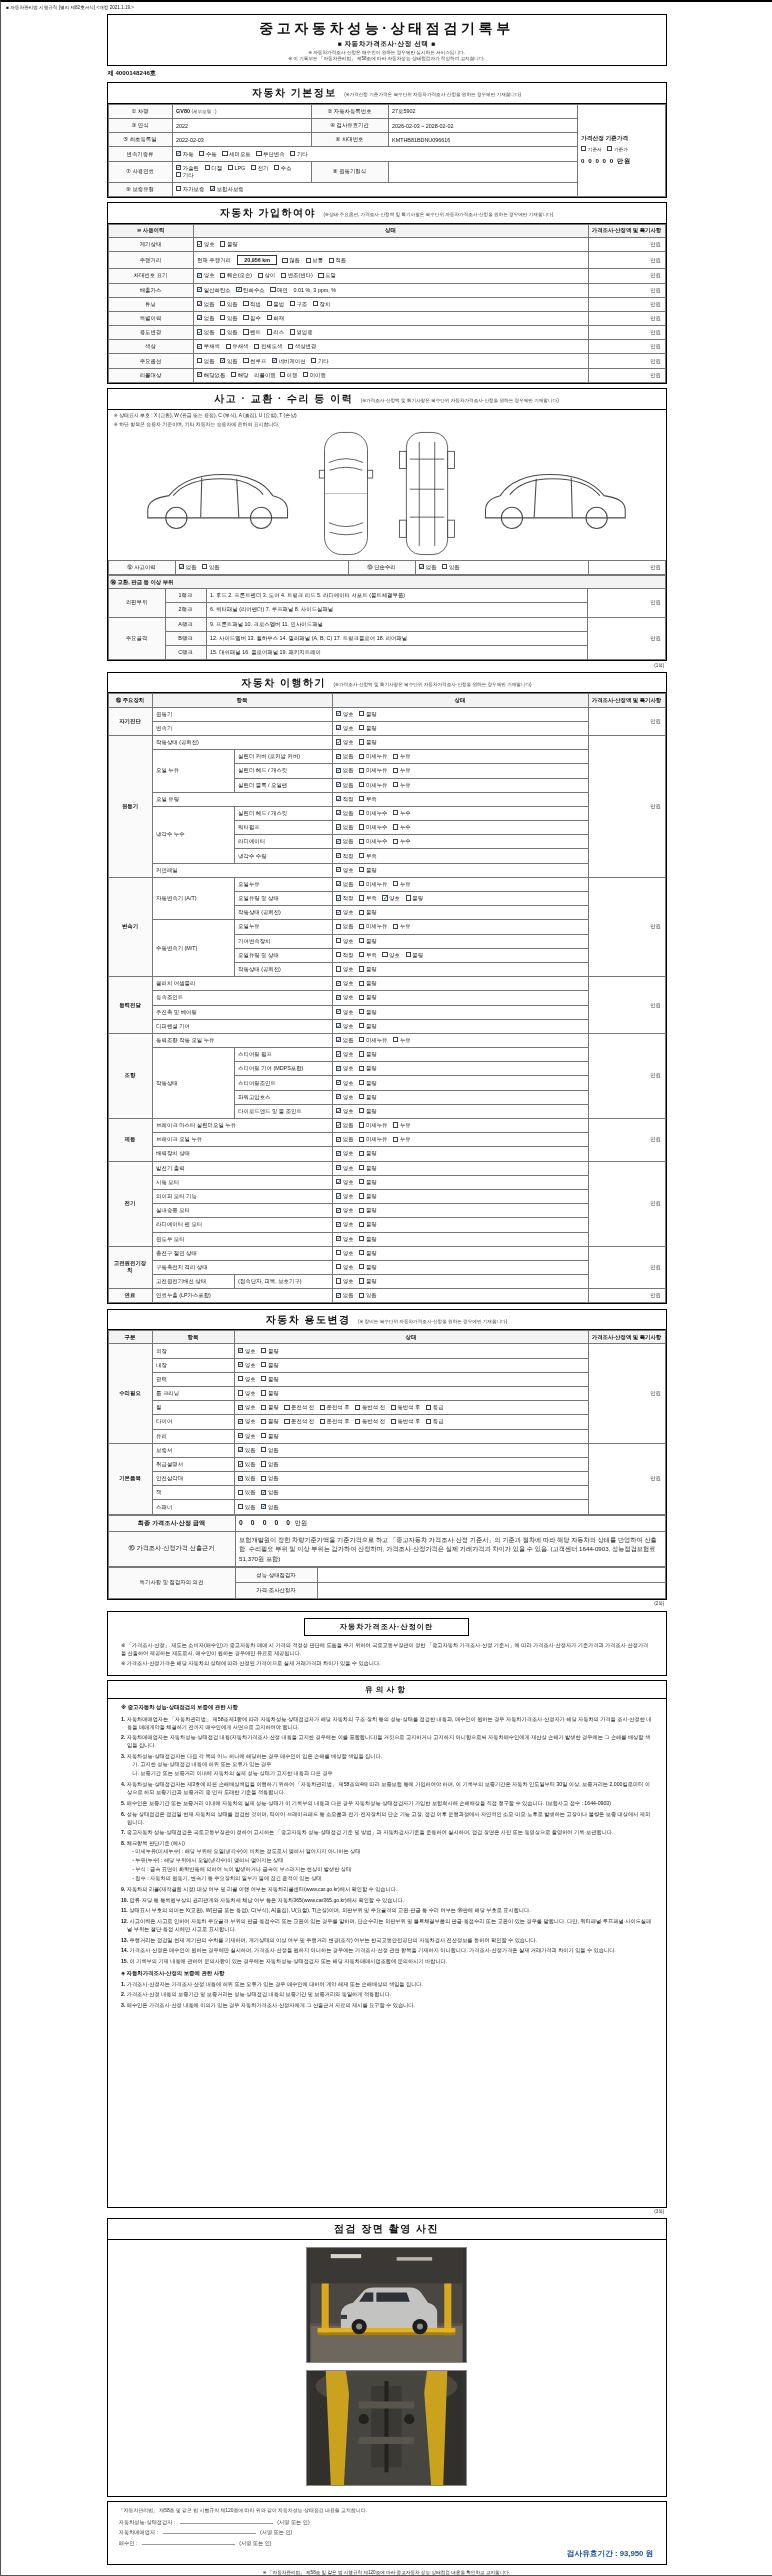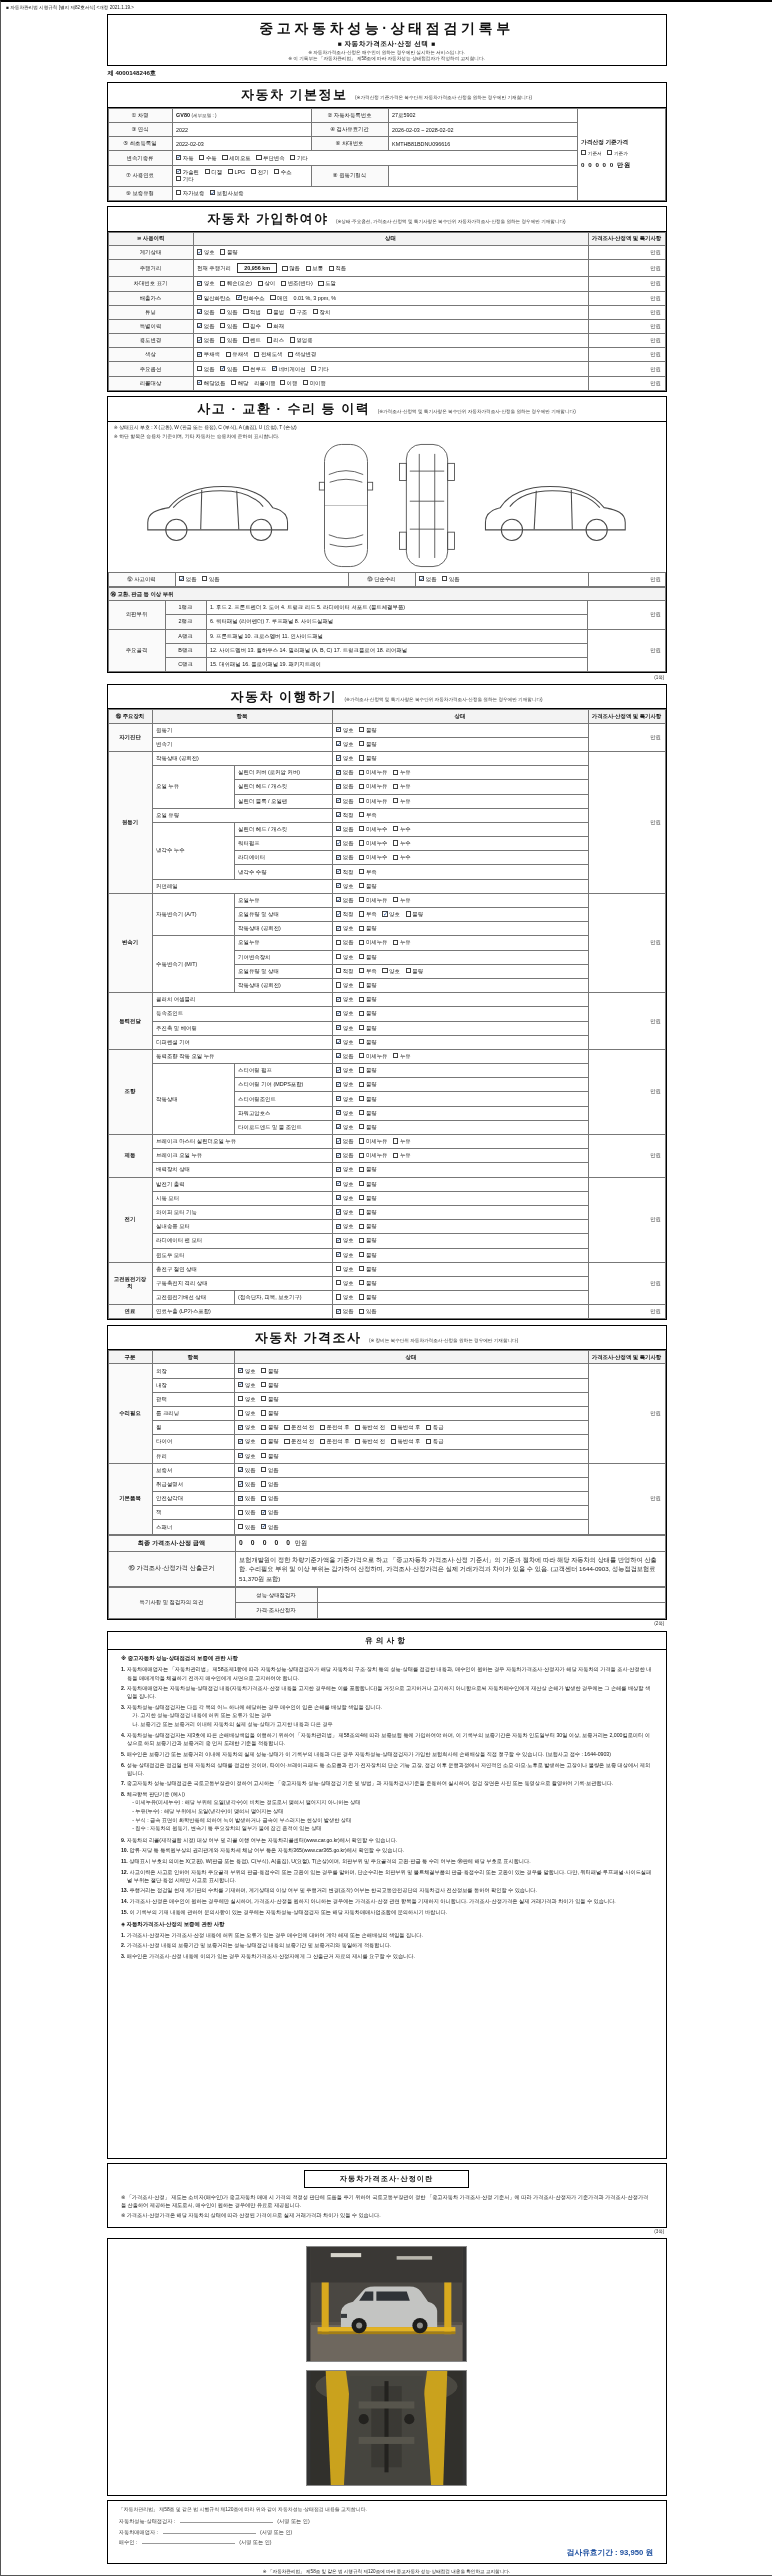--- a/index.html
+++ b/index.html
@@ -8,21 +8,21 @@
   .sheet { position:absolute; inset:0; border:0.5px solid #555; border-top:2.1px solid #000; padding-top:1.5px; }
   .form-ref { font-size:4.6px; color:#222; padding:1px 5.2px 0; }
   .doc { width:560px; margin:0 auto; }
   .sec { border:0.8px solid #000; margin-top:4.1px; background:#fff; }
   .hdr { text-align:center; padding:5.2px 0 3.6px; }
   .hdr-title { font-size:14px; font-weight:bold; letter-spacing:3.6px; }
   .hdr-sub { font-size:6.7px; font-weight:bold; margin-top:2.6px; letter-spacing:0.5px; }
   .hdr-note { font-size:4.6px; color:#333; margin-top:1px; }
   .doc-no { font-size:6.2px; font-weight:bold; margin:3.1px 1px 0; }
   .sec-head { text-align:center; padding:3.1px 2.1px 2.6px; border-bottom:0.5px solid #000; }
-  .sec-title { font-size:13px; font-weight:bold; letter-spacing:1.5px; }
+  .sec-title { font-size:10px; font-weight:bold; letter-spacing:1.5px; }
   .sec-note { font-size:4.6px; color:#333; margin-left:5.2px; }
   table.tbl { width:100%; border-collapse:collapse; table-layout:fixed; }
   .tbl td, .tbl th { border:0.5px solid #777; font-size:5.4px; padding:3.1px 3.6px; vertical-align:middle; text-align:left; overflow:hidden; }
   .tbl th { background:#f3f3f3; text-align:center; font-weight:bold; padding:2.6px 2.1px; }
   .tbl .lbl { background:#fafafa; text-align:center; }
   .tbl .dev { background:#fafafa; text-align:center; font-weight:bold; }
   .tbl .itm { background:#fff; }
   .tbl .prt { background:#fff; }
   .tbl .pr { text-align:right; color:#444; }
   .b { font-weight:bold; }
@@ -536,21 +536,21 @@
               <td class="itm" colspan="2">연료누출 (LP가스포함)</td>
               <td><span class="opt"><span class="cb on"></span><span class="cbl">없음</span></span><span class="opt"><span class="cb"></span><span class="cbl">있음</span></span></td>
               <td class="pr" rowspan="1">만원</td>
             </tr>
           </tbody>
       </table>
     </div>
 
     <div class="sec">
       <div class="sec-head">
-        <span class="sec-title">자동차 가격조사</span>
+        <span class="sec-title">자동차 용도변경</span>
         <span class="sec-note">(※ 장비는 복수단위 자동차가격조사·산정을 원하는 경우에만 기재합니다)</span>
       </div>
       <table class="tbl">
         <colgroup>
             <col style="width:44px">
             <col style="width:82px">
             <col>
             <col style="width:77px">
           </colgroup>
         <thead>
@@ -645,20 +645,28 @@
               <td class="opinion-val"></td>
             </tr>
             <tr>
               <td class="lbl">가격·조사산정자</td>
               <td class="opinion-val"></td>
             </tr>
           </tbody>
       </table>
     </div>
     <div class="pagemark">(2쪽)</div>
+
+    <div class="sec pricing-box">
+      <div class="pricing-title">자동차가격조사·산정이란</div>
+      <div id="pricing-paras">
+          <div class="pp">※ 「가격조사·산정」 제도는 소비자(매수인)가 중고자동차 매매 시 가격의 적정성 판단에 도움을 주기 위하여 국토교통부장관이 정한 「중고자동차 가격조사·산정 기준서」에 따라 가격조사·산정자가 기준가격과 가격조사·산정가격을 산출하여 제공하는 제도로서, 매수인이 원하는 경우에만 유료로 제공됩니다.</div>
+          <div class="pp">※ 가격조사·산정가격은 해당 자동차의 상태에 따라 산정된 가격이므로 실제 거래가격과 차이가 있을 수 있습니다.</div>
+        </div>
+    </div>
 
     <div class="sec notice">
       <div class="notice-title">유의사항</div>
       <div id="notice-items">
           <div class="n-intro">※ 중고자동차 성능·상태점검의 보증에 관한 사항</div>
           <div class="n-item"><span class="n-no">1.</span>자동차매매업자는 「자동차관리법」 제58조제1항에 따라 자동차성능·상태점검자가 해당 자동차의 구조·장치 등의 성능·상태를 점검한 내용과, 매수인이 원하는 경우 자동차가격조사·산정자가 해당 자동차의 가격을 조사·산정한 내용을 매매계약을 체결하기 전까지 매수인에게 서면으로 고지하여야 합니다.</div>
           <div class="n-item"><span class="n-no">2.</span>자동차매매업자는 자동차성능·상태점검 내용(자동차가격조사·산정 내용을 고지한 경우에는 이를 포함합니다)을 거짓으로 고지하거나 고지하지 아니함으로써 자동차매수인에게 재산상 손해가 발생한 경우에는 그 손해를 배상할 책임을 집니다.</div>
           <div class="n-item"><span class="n-no">3.</span>자동차성능·상태점검자는 다음 각 목의 어느 하나에 해당하는 경우 매수인이 입은 손해를 배상할 책임을 집니다.</div>
           <div class="n-sub">가. 고지한 성능·상태점검 내용에 허위 또는 오류가 있는 경우</div>
           <div class="n-sub">나. 보증기간 또는 보증거리 이내에 자동차의 실제 성능·상태가 고지한 내용과 다른 경우</div>
@@ -677,31 +685,26 @@
           <div class="n-item"><span class="n-no">12.</span>사고이력은 사고로 인하여 자동차 주요골격 부위의 판금·용접수리 또는 교환이 있는 경우를 말하며, 단순수리는 외판부위 및 볼트체결부품의 판금·용접수리 또는 교환이 있는 경우를 말합니다. 다만, 쿼터패널·루프패널·사이드실패널 부위는 절단·용접 시에만 사고로 표시합니다.</div>
           <div class="n-item"><span class="n-no">13.</span>주행거리는 점검일 현재 계기판의 수치를 기재하며, 계기상태의 이상 여부 및 주행거리 변경(조작) 여부는 한국교통안전공단의 자동차검사 전산정보를 통하여 확인할 수 있습니다.</div>
           <div class="n-item"><span class="n-no">14.</span>가격조사·산정은 매수인이 원하는 경우에만 실시하며, 가격조사·산정을 원하지 아니하는 경우에는 가격조사·산정 관련 항목을 기재하지 아니합니다. 가격조사·산정가격은 실제 거래가격과 차이가 있을 수 있습니다.</div>
           <div class="n-item"><span class="n-no">15.</span>이 기록부의 기재 내용에 관하여 문의사항이 있는 경우에는 자동차성능·상태점검자 또는 해당 자동차매매사업조합에 문의하시기 바랍니다.</div>
           <div class="n-subtitle">◈ 자동차가격조사·산정의 보증에 관한 사항</div>
           <div class="n-item"><span class="n-no">1.</span>가격조사·산정자는 가격조사·산정 내용에 허위 또는 오류가 있는 경우 매수인에 대하여 계약 해제 또는 손해배상의 책임을 집니다.</div>
           <div class="n-item"><span class="n-no">2.</span>가격조사·산정 내용의 보증기간 및 보증거리는 성능·상태점검 내용의 보증기간 및 보증거리와 동일하게 적용합니다.</div>
           <div class="n-item"><span class="n-no">3.</span>매수인은 가격조사·산정 내용에 이의가 있는 경우 자동차가격조사·산정자에게 그 산출근거 자료의 제시를 요구할 수 있습니다.</div>
         </div>
     </div>
-
-    <div class="sec pricing-box">
-      <div class="pricing-title">자동차가격조사·산정이란</div>
-      <div id="pricing-paras">
-          <div class="pp">※ 「가격조사·산정」 제도는 소비자(매수인)가 중고자동차 매매 시 가격의 적정성 판단에 도움을 주기 위하여 국토교통부장관이 정한 「중고자동차 가격조사·산정 기준서」에 따라 가격조사·산정자가 기준가격과 가격조사·산정가격을 산출하여 제공하는 제도로서, 매수인이 원하는 경우에만 유료로 제공됩니다.</div>
-          <div class="pp">※ 가격조사·산정가격은 해당 자동차의 상태에 따라 산정된 가격이므로 실제 거래가격과 차이가 있을 수 있습니다.</div>
-        </div>
-    </div>
     <div class="pagemark">(3쪽)</div>
 
     <div class="sec">
+      <div class="sec-head">
+        <span class="sec-title">점검 장면 촬영 사진</span>
+      </div>
       <div class="photos-body">
         <svg class="photo" viewBox="0 0 300 225">
           <rect width="300" height="225" fill="#4a4742"></rect>
           <rect width="300" height="70" fill="#3a3835"></rect>
           <rect x="40" y="12" width="60" height="8" fill="#e9e7dd" opacity="0.9"></rect>
           <rect x="170" y="18" width="70" height="7" fill="#d8d6cc" opacity="0.8"></rect>
           <rect y="150" width="300" height="75" fill="#6e675e"></rect>
           <rect y="148" width="300" height="6" fill="#57514a"></rect>
           <rect x="22" y="70" width="14" height="102" fill="#d8a91e"></rect>
           <rect x="264" y="70" width="14" height="102" fill="#d8a91e"></rect>

